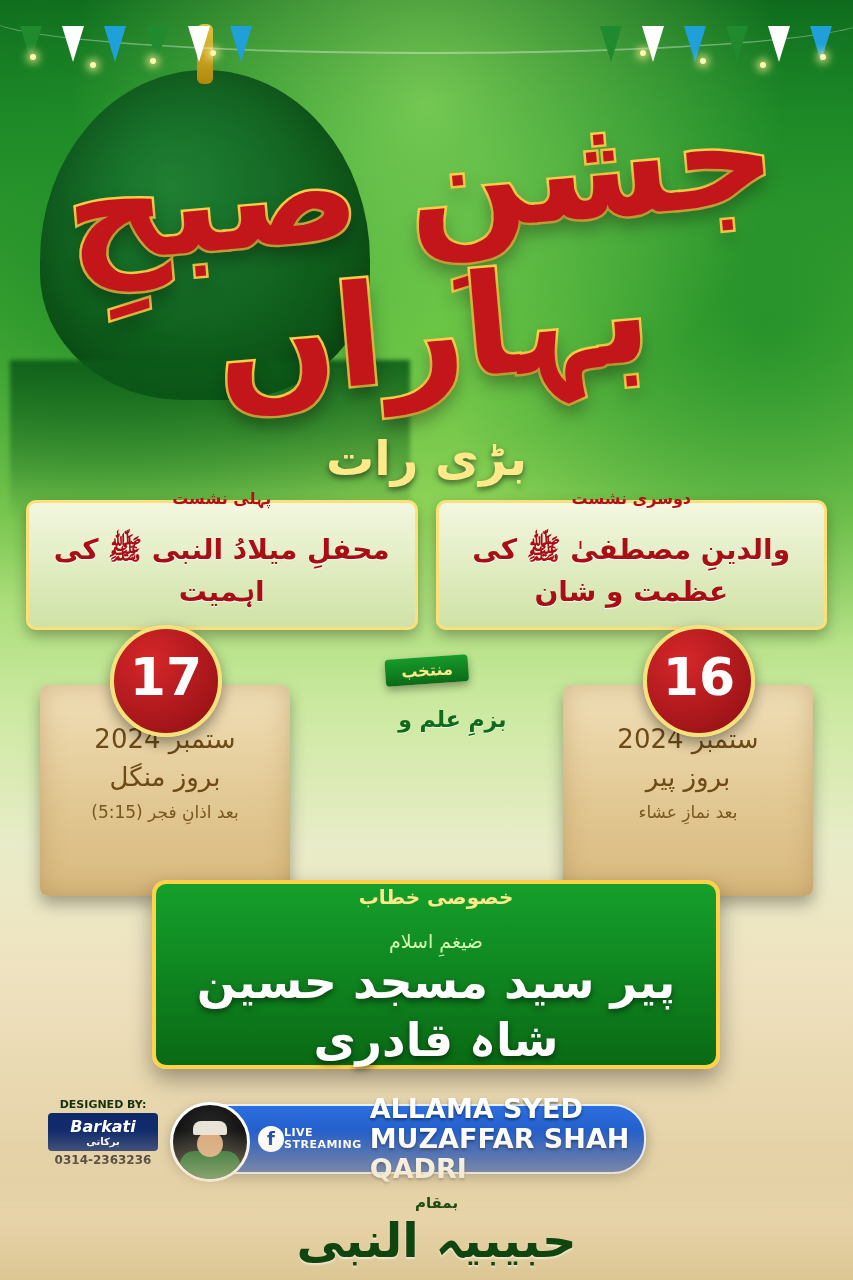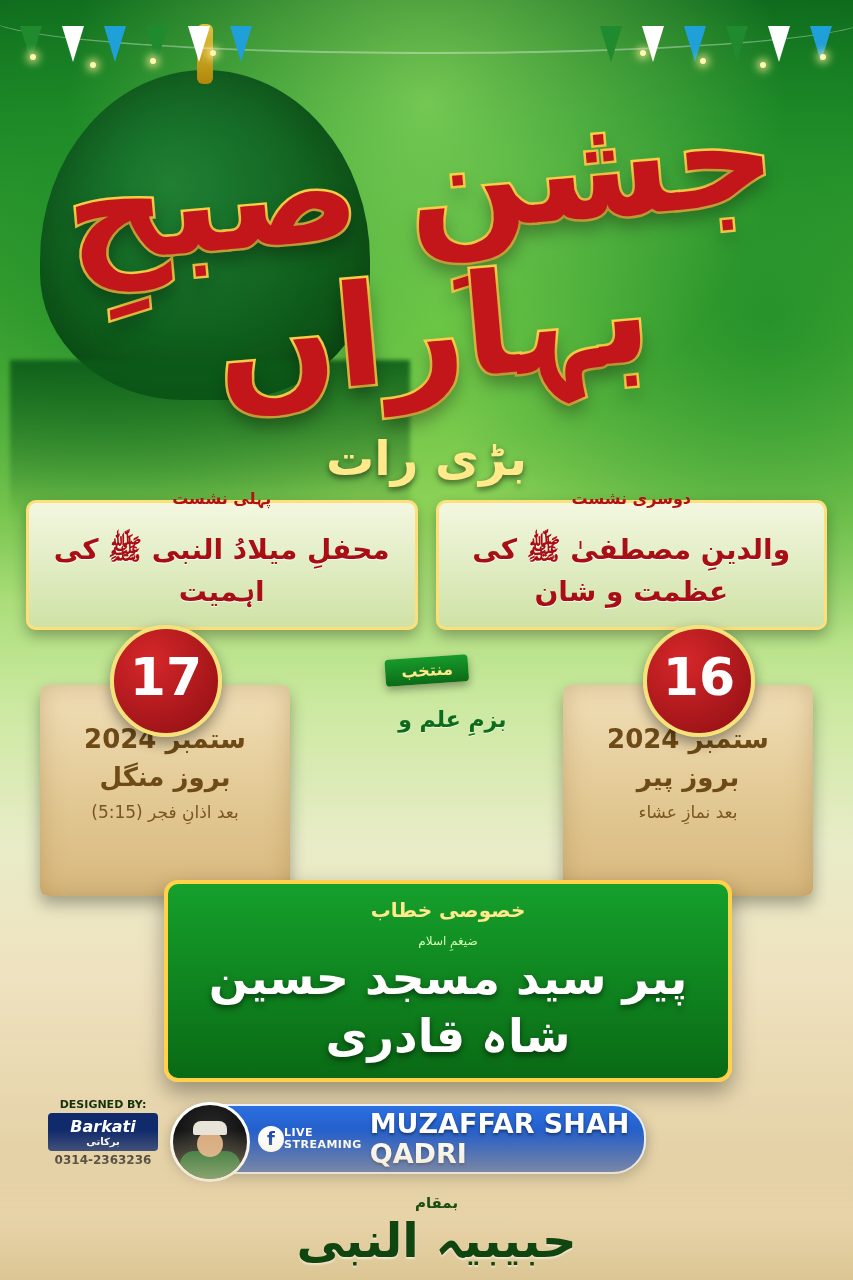--- a/index.html
+++ b/index.html
@@ -90,21 +90,21 @@
   .dates{position:absolute;left:30px;right:30px;top:625px;height:250px;}
   .scroll{
     position:absolute;top:60px;width:250px;height:175px;
     background:linear-gradient(180deg,#f1dfb8,#e2c893 55%,#d8b97e);
     border-radius:8px;
     box-shadow:0 8px 16px rgba(0,0,0,.32), inset 0 0 24px rgba(150,110,50,.35);
     direction:rtl;text-align:center;padding-top:36px;
   }
   .scroll.right{right:10px;}
   .scroll.left{left:10px;}
-  .scroll .big{font-size:26px;font-weight:bold;color:#6d4a16;line-height:1.45;}
+  .scroll .big{font-size:26px;font-weight:normal;color:#6d4a16;line-height:1.45;}
   .scroll .small{font-size:17px;color:#7a5620;margin-top:6px;}
   .daybadge{
     position:absolute;top:0;width:104px;height:104px;border-radius:50%;
     background:radial-gradient(circle at 35% 30%,#d6272a,#8d0e12);
     border:4px solid #f6e27a;
     color:#fff;font-size:52px;font-weight:bold;line-height:96px;text-align:center;
     box-shadow:0 6px 14px rgba(0,0,0,.4);
   }
   .daybadge.right{right:68px;}
   .daybadge.left{left:80px;}
@@ -114,28 +114,28 @@
     line-height:1.5;text-shadow:0 1px 0 rgba(255,255,255,.6);
   }
   .mid-ribbon{
     position:absolute;left:50%;top:32px;transform:translateX(-50%) rotate(-4deg);
     background:linear-gradient(180deg,#179b2b,#0b6a17);
     color:#ffe98a;font-size:16px;font-weight:bold;padding:4px 16px;border-radius:4px;
     box-shadow:0 4px 8px rgba(0,0,0,.35);direction:rtl;
   }
   
   .speaker-panel{
-    position:absolute;left:164px;top:880px;width:560px;height:180px;
+    position:absolute;left:152px;top:880px;width:560px;height:180px;
     background:linear-gradient(180deg,#15a02b,#0a6a15);
     border:4px solid #ffd24a;border-radius:14px;
     box-shadow:0 10px 22px rgba(0,0,0,.35);
-    direction:rtl;text-align:center;padding-top:14px;
+    direction:rtl;text-align:center;padding-top:1px;
   }
   .sp-top{color:#ffe98a;font-size:20px;font-weight:bold;}
-  .sp-mid{color:#d6ffb5;font-size:12px;margin-top:12px;}
+  .sp-mid{color:#d6ffb5;font-size:19px;margin-top:21px;}
   .sp-name{
     color:#fff;font-size:46px;font-weight:bold;line-height:1.25;margin-top:2px;
     text-shadow:0 3px 6px rgba(0,0,0,.5);
   }
   
   .designed{
     position:absolute;left:48px;top:1098px;width:110px;text-align:center;
   }
   .designed .lbl{font-size:11px;font-weight:bold;color:#16320c;}
   .designed .card{
@@ -271,20 +271,21 @@
       <span class="face"></span>
       <span class="cap"></span>
     </div>
     <div style="width:78px"></div>
     <div class="fb">f</div>
     <div class="livetag">
       <div>LIVE</div>
       <div>STREAMING</div>
     </div>
     <div class="live-name">
+      <div>ALLAMA SYED</div>
       <div>MUZAFFAR SHAH QADRI</div>
     </div>
   </div>
 
   <div class="sand"></div>
 
   <div class="footer">
     <div class="f-top">بمقام</div>
     <div class="f-main">حبیبیہ النبی</div>
   </div>

